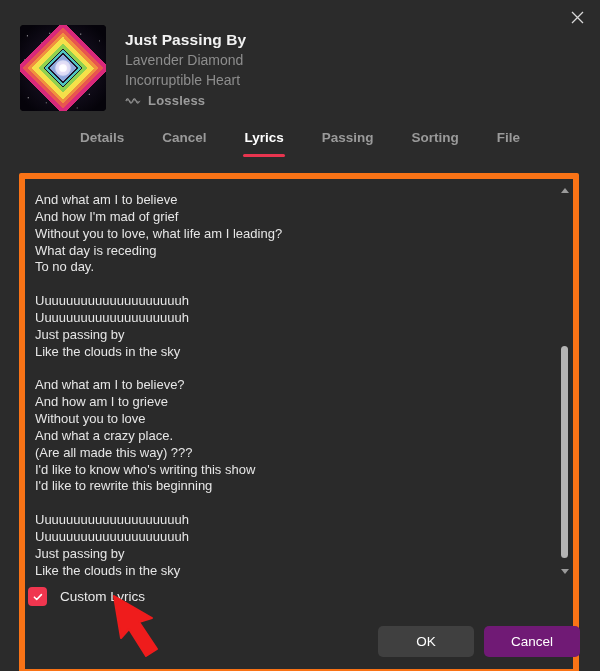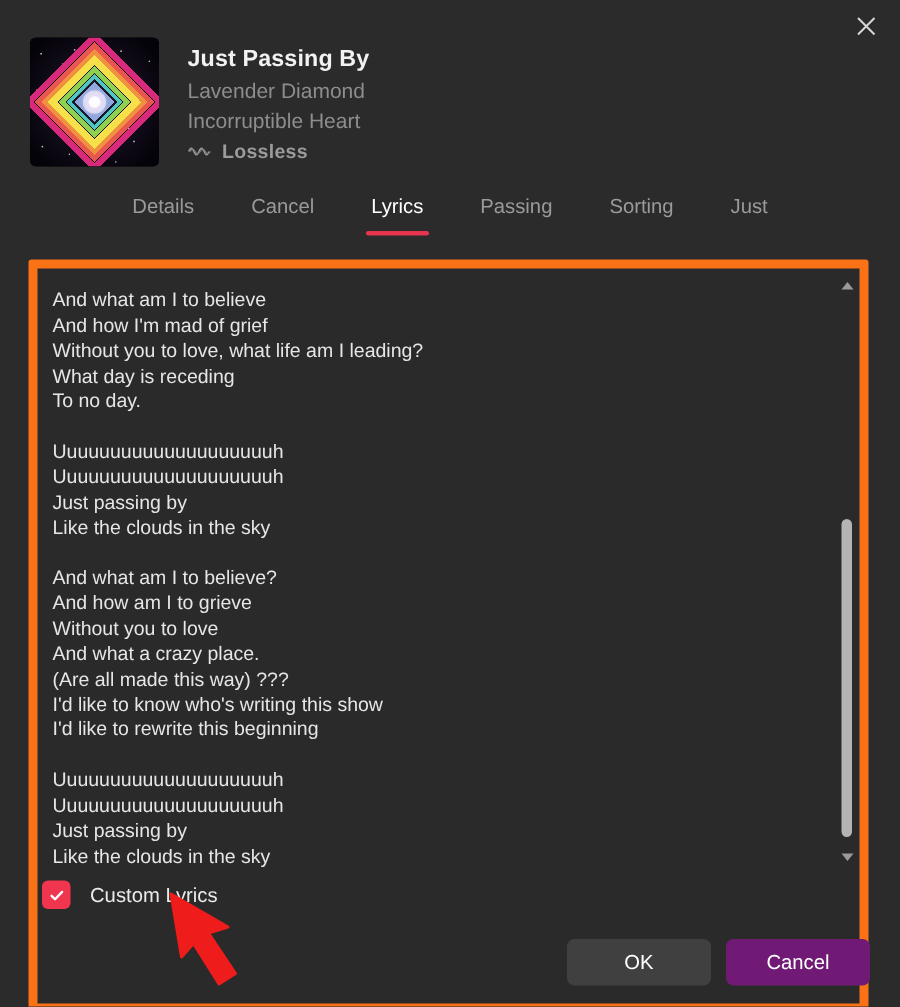--- a/index.html
+++ b/index.html
@@ -99,21 +99,21 @@
     left: 0;
     width: 600px;
     height: 32px;
     display: flex;
     justify-content: center;
     align-items: flex-start;
   }
   .tab {
     position: relative;
     font-size: 13.5px;
-    font-weight: normal;
+    font-weight: bold;
     color: #9a9a9a;
     padding: 0 19px;
     line-height: 20px;
     cursor: pointer;
     white-space: nowrap;
   }
   .tab.active { color: #ffffff; }
   .tab.active::after {
     content: "";
     position: absolute;
@@ -340,21 +340,21 @@
     </div>
   </div>
 </div>
 
 <div class="tabs">
   <div class="tab">Details</div>
   <div class="tab">Cancel</div>
   <div class="tab active">Lyrics</div>
   <div class="tab">Passing</div>
   <div class="tab">Sorting</div>
-  <div class="tab">Just</div>
+  <div class="tab">File</div>
 </div>
 
 <div class="lyrics-box">
   <div class="lyrics-text">And what am I to believe
 And how I'm mad of grief
 Without you to love, what life am I leading?
 What day is receding
 To no day.
 
 Uuuuuuuuuuuuuuuuuuuuh

